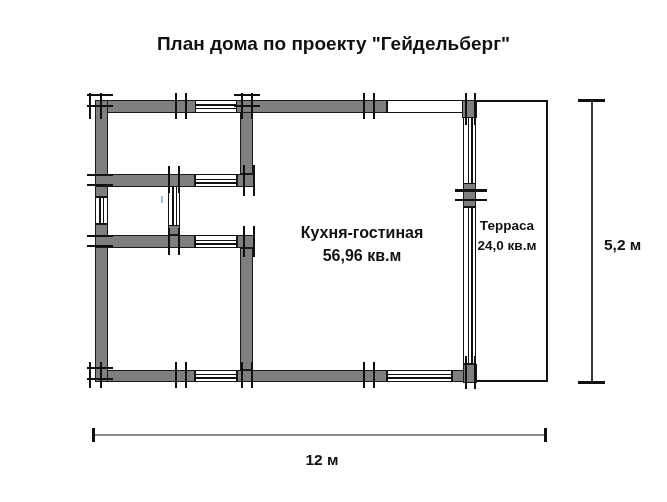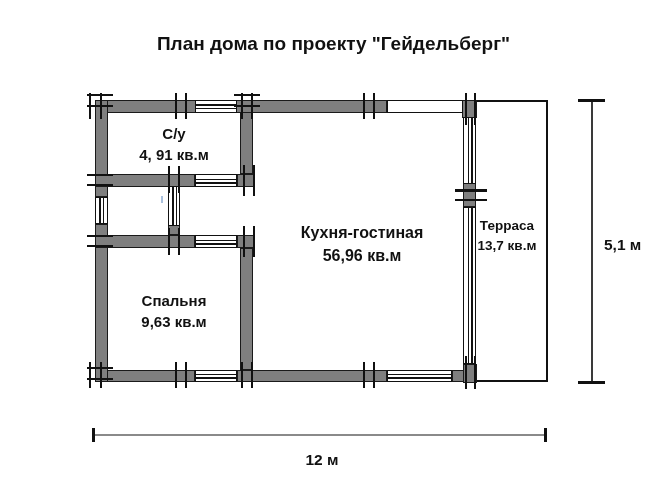--- a/index.html
+++ b/index.html
@@ -129,36 +129,28 @@
       <div class="tick" style="left: 455px; top: 198.6px; width: 32px; height: 2.4px;"></div>
       <div class="dim dim-vline" style="left: 591px; top: 100px; width: 1.6px; height: 283px;"></div>
       <div class="dim dim-cap" style="left: 577.5px; top: 98.5px; width: 27px; height: 3.2px;"></div>
       <div class="dim dim-cap" style="left: 577.5px; top: 380.5px; width: 27px; height: 3.2px;"></div>
       <div class="dim dim-hline" style="left: 93px; top: 434px; width: 452px; height: 1.6px;"></div>
       <div class="dim dim-cap" style="left: 92px; top: 427.5px; width: 3px; height: 14px;"></div>
       <div class="dim dim-cap" style="left: 543.5px; top: 427.5px; width: 3px; height: 14px;"></div>
       <div class="artifact" style="left: 160.5px; top: 196px; width: 2px; height: 7px; background: rgb(169, 192, 221);"></div>
     </div>
 
-  <div class="plan-label" style="left:174px;top:123px;font-size:15px;line-height:21px">
-    <div>С/у</div>
-    <div>4, 91 кв.м</div>
-  </div>
 
   <div class="plan-label" style="left:362px;top:221px;font-size:16px;line-height:23px">
     <div>Кухня-гостиная</div>
     <div>56,96 кв.м</div>
   </div>
 
   <div class="plan-label" style="left:507px;top:216px;font-size:13.5px;line-height:20px">
     <div>Терраса</div>
-    <div>13,7 кв.м</div>
+    <div>24,0 кв.м</div>
   </div>
 
-  <div class="plan-label" style="left:174px;top:290px;font-size:15px;line-height:21px">
-    <div>Спальня</div>
-    <div>9,63 кв.м</div>
-  </div>
 
-  <div class="dim-label" style="left:604px;top:236px;font-size:15.5px">5,1 м</div>
+  <div class="dim-label" style="left:604px;top:236px;font-size:15.5px">5,2 м</div>
   <div class="dim-label" style="left:322px;top:451px;font-size:15.5px;transform:translateX(-50%)">12 м</div>
 
 </div>
 
 </body></html>

